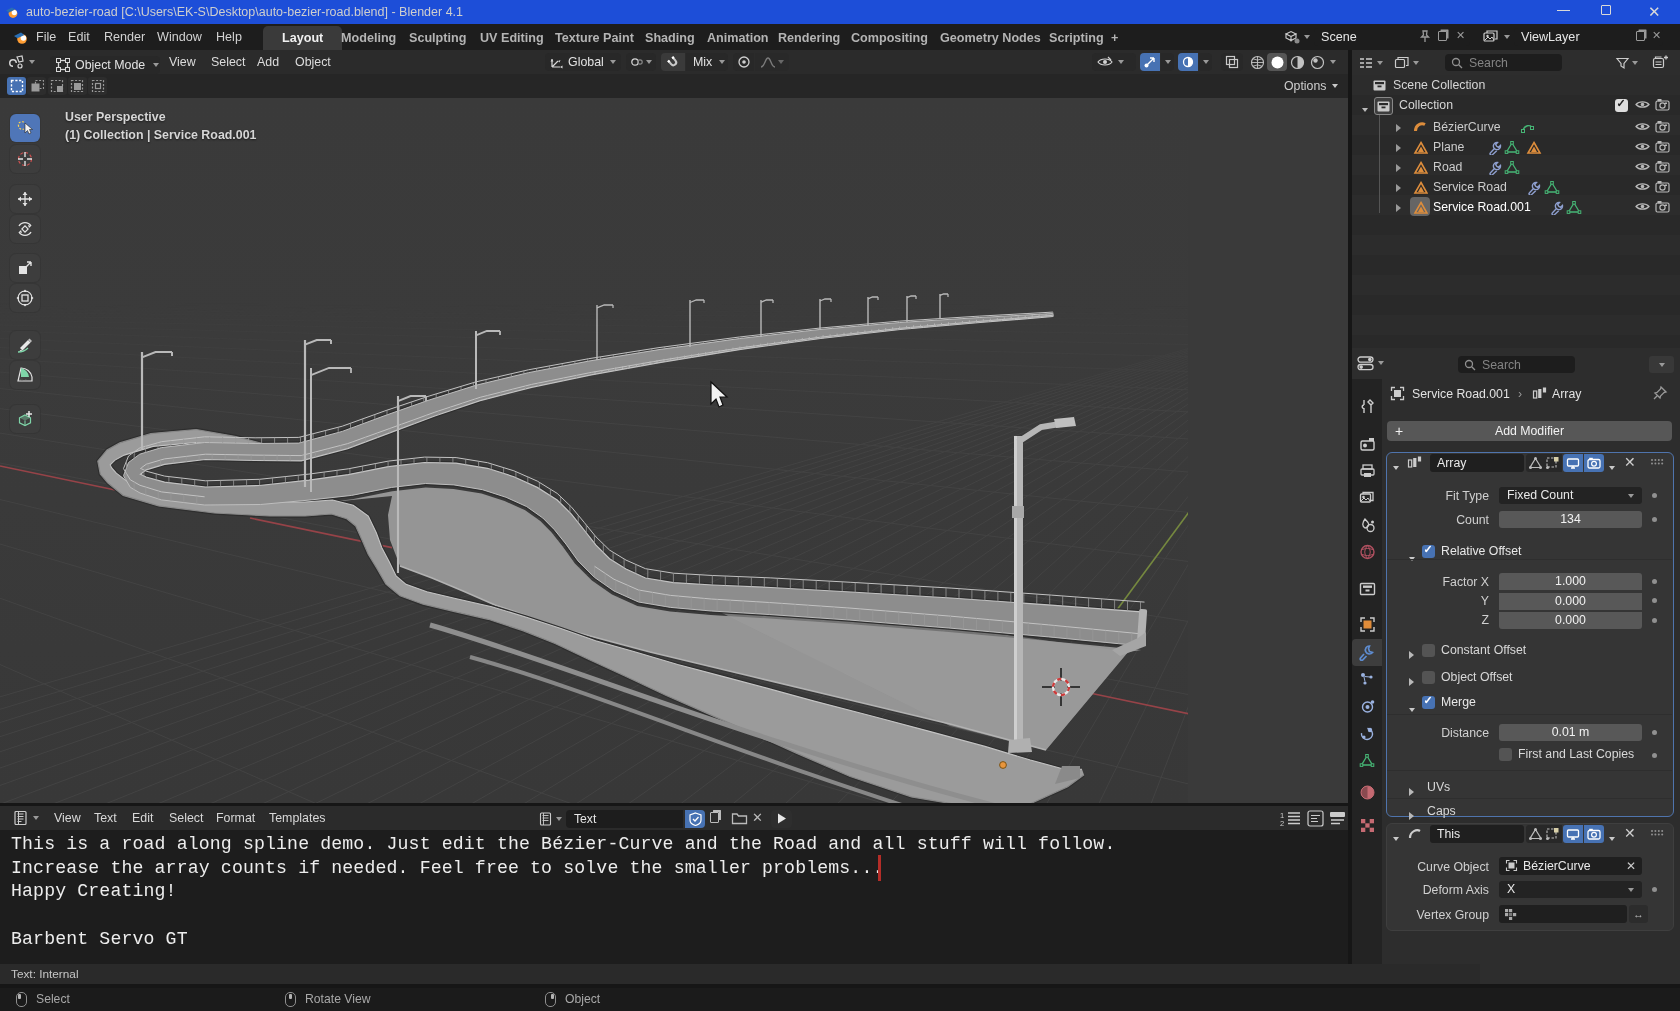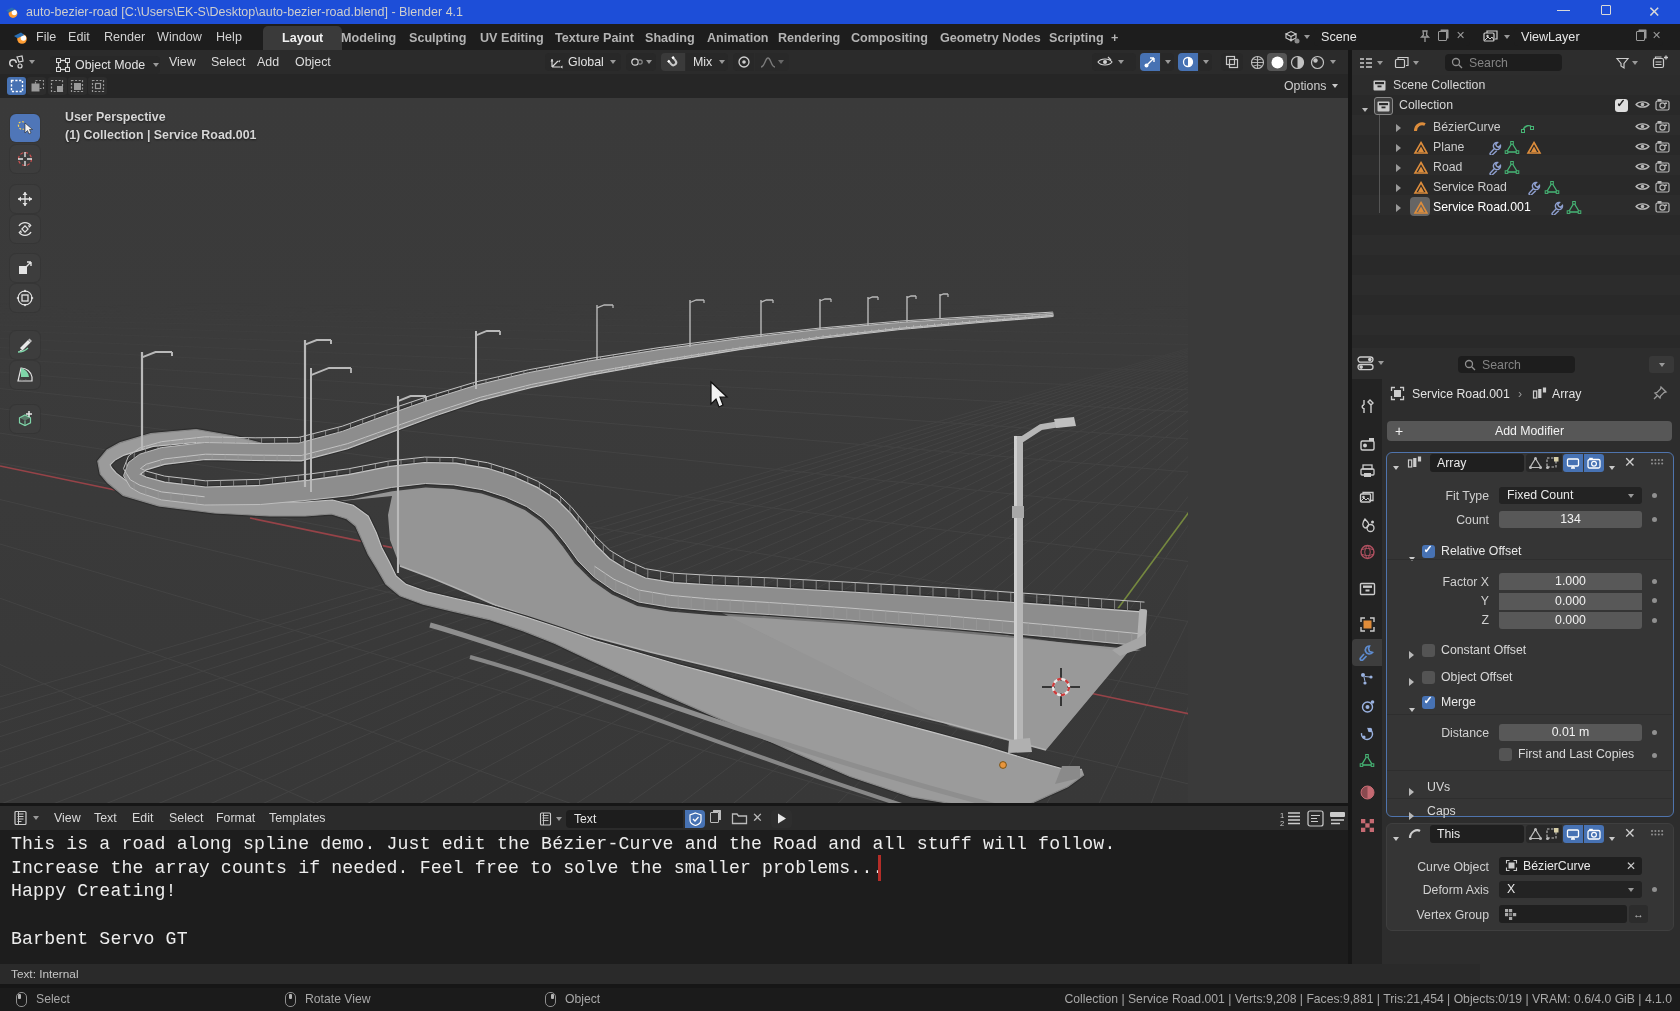--- a/index.html
+++ b/index.html
@@ -1215,13 +1215,12 @@
       <div class="abs" style="left:11px;top:3px;">Text: Internal</div>
     </div>
 </div>
 <div id="statusbar">
 <div class="abs" style="left:16px;top:4px;"><span class="micon"><i style="left:1px;"></i></span></div>
 <div class="abs" style="left:36px;top:4px;">Select</div>
 <div class="abs" style="left:285px;top:4px;"><span class="micon"><i style="left:3.2px;"></i></span></div>
 <div class="abs" style="left:305px;top:4px;">Rotate View</div>
 <div class="abs" style="left:545px;top:4px;"><span class="micon"><i style="right:1px;"></i></span></div>
 <div class="abs" style="left:565px;top:4px;">Object</div>
-<div class="abs" style="right:8px;top:4px;">Collection | Service Road.001 | Verts:9,208 | Faces:9,881 | Tris:21,454 | Objects:0/19 | VRAM: 0.6/4.0 GiB | 4.1.0</div>
 </div>
 </body></html>

